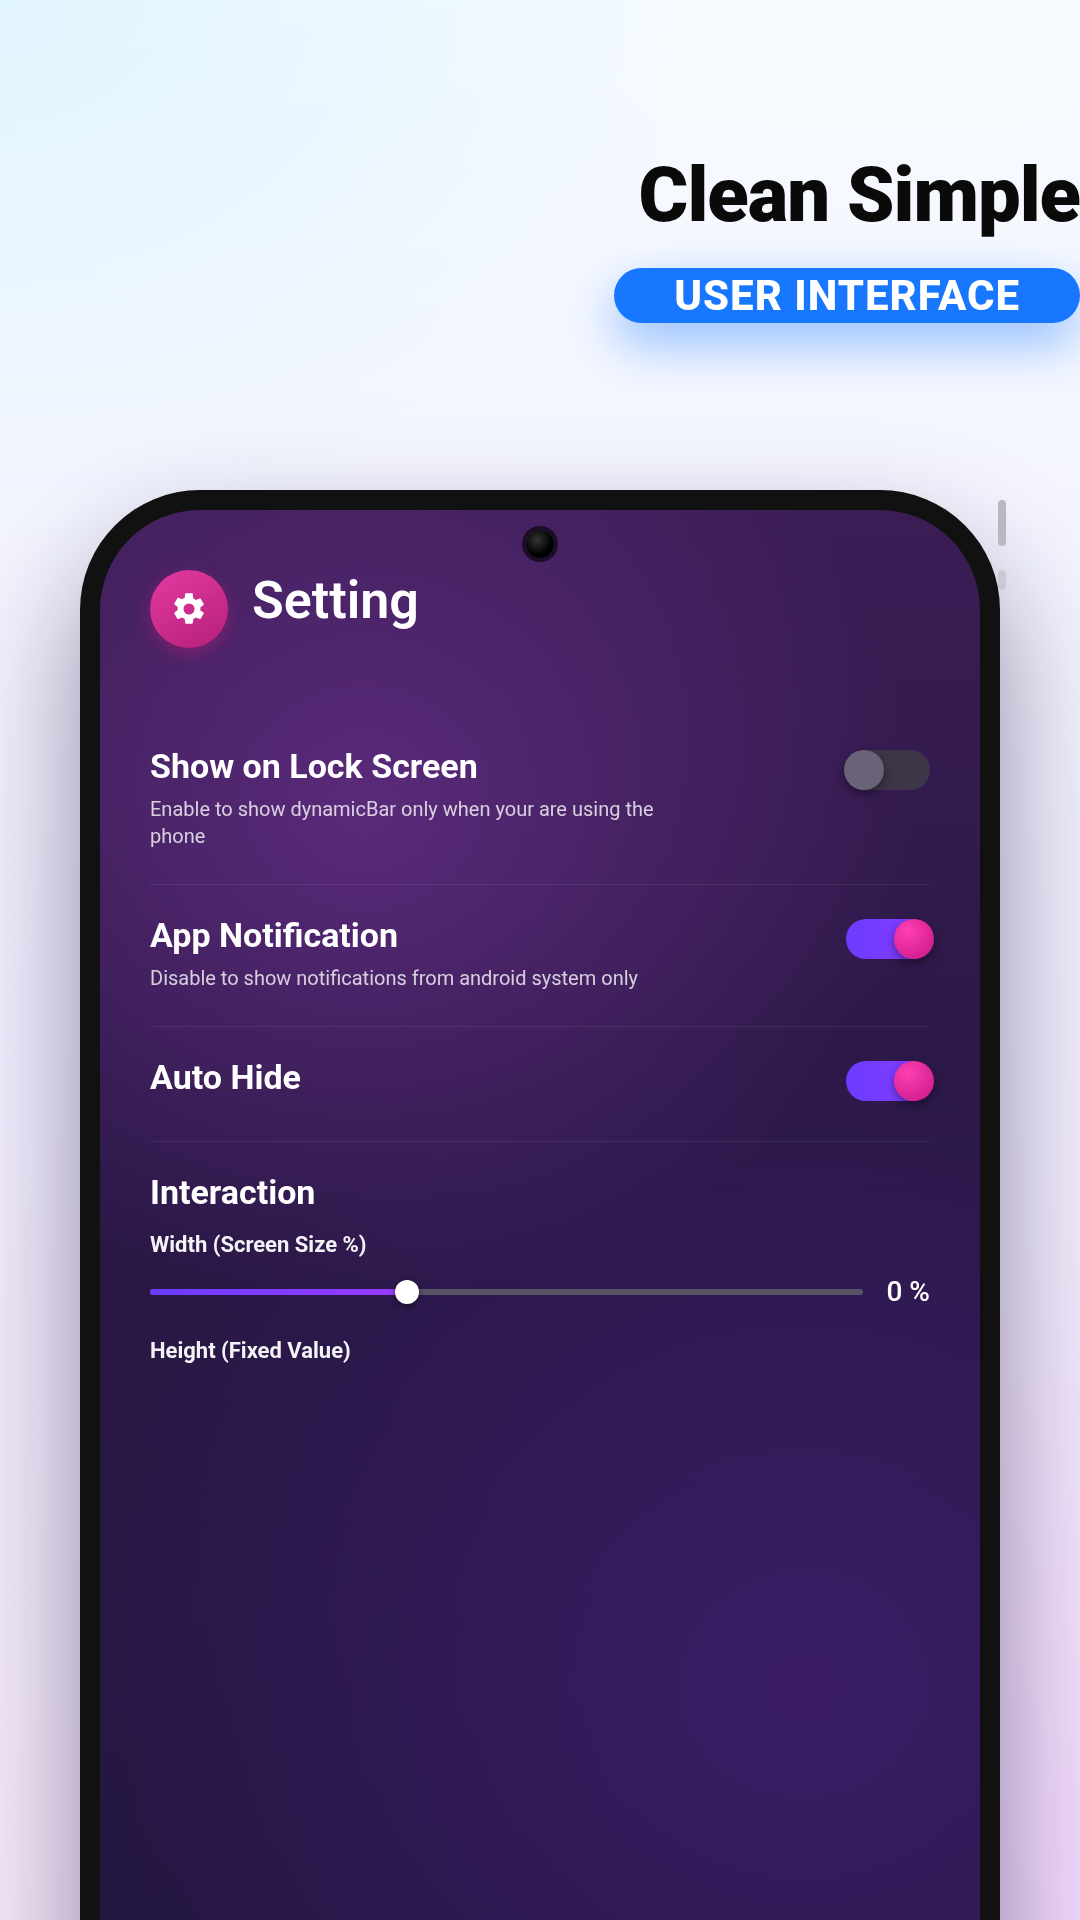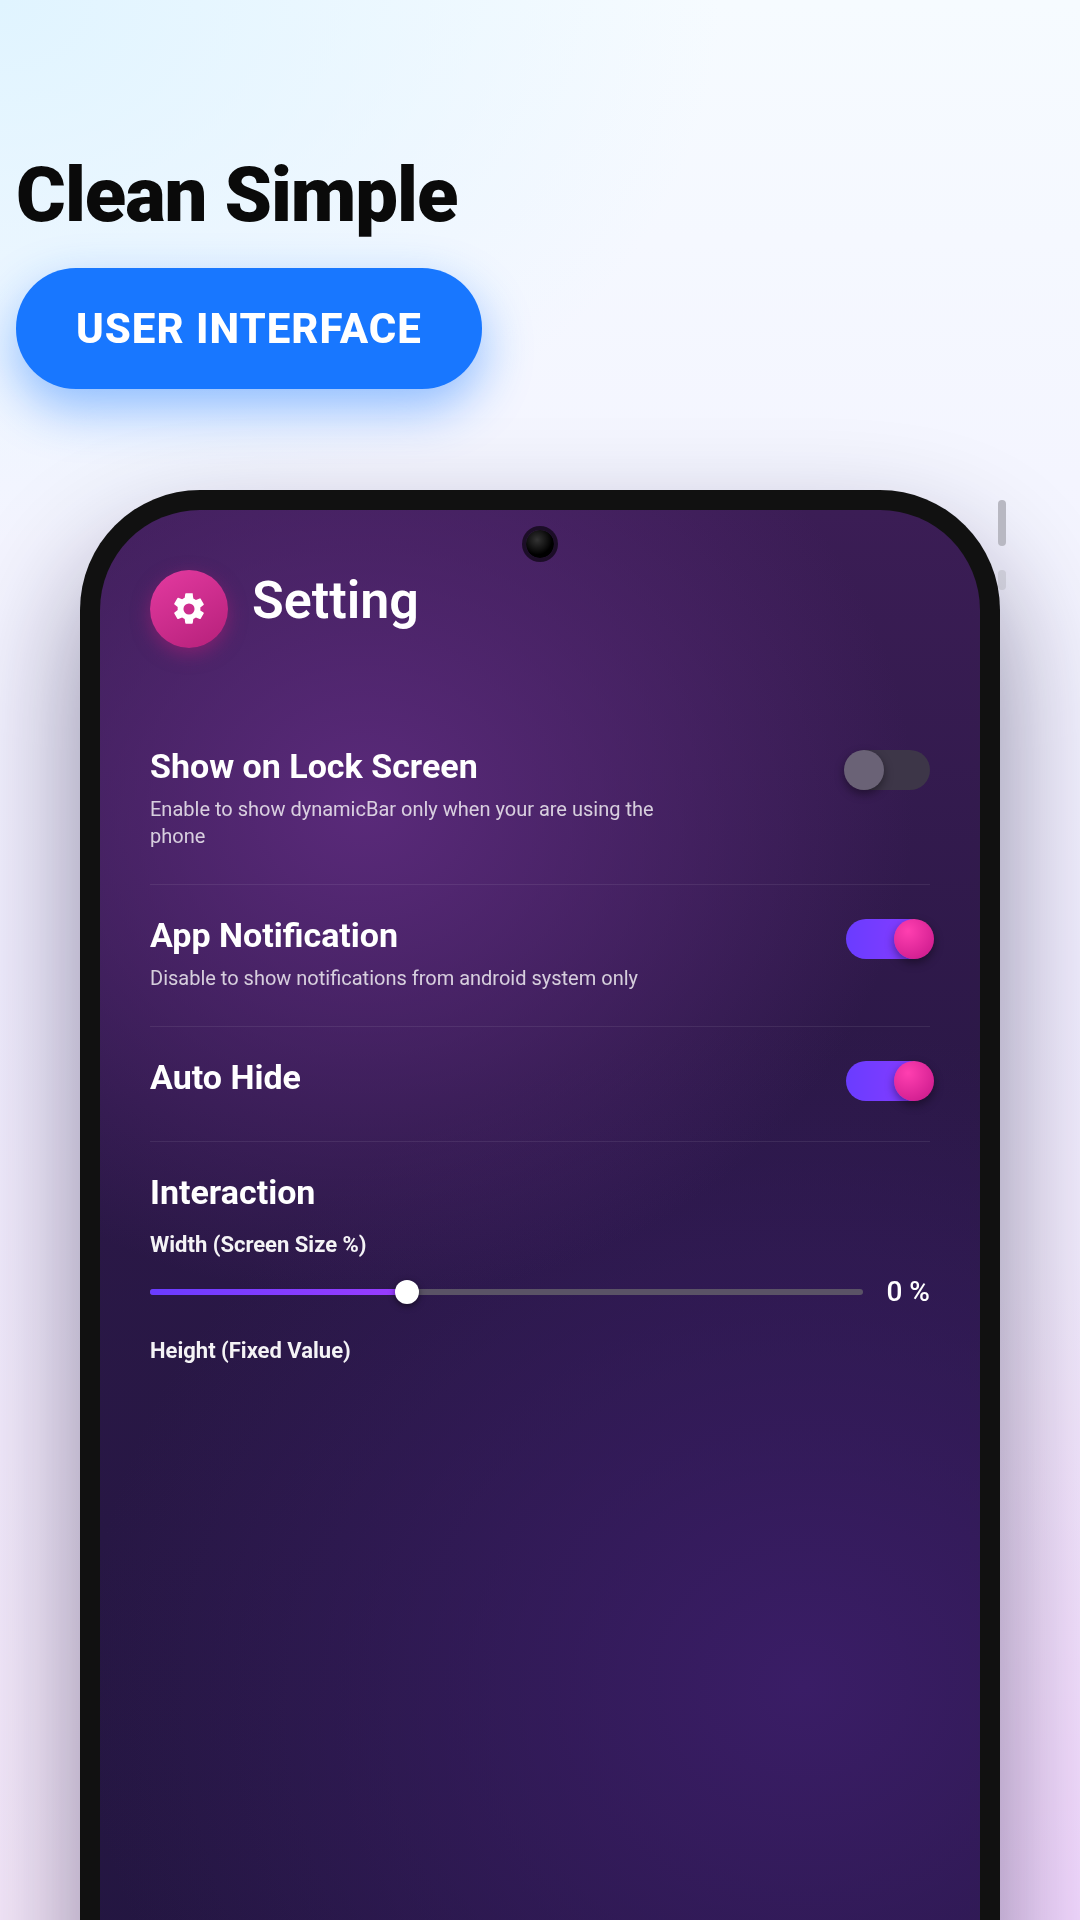--- a/index.html
+++ b/index.html
@@ -12,32 +12,32 @@
       linear-gradient(180deg, #f6fbff 0%, #f2efff 50%, #f6e9fb 100%);
     position: relative;
     overflow: hidden;
   }
 
   
   .hero {
     position: absolute;
     top: 150px;
     left: 16px; right: 0;
-    text-align: left;
+    text-align: right;
   }
   .hero-title {
     font-size: 76px;
     font-weight: 900;
     letter-spacing: -1px;
     color: #0a0a0a;
   }
   .hero-pill {
     display: inline-block;
     margin-top: 28px;
-    padding: 36px 60px;
+    padding: 3px 60px;
     background: #1877ff;
     color: #fff;
     font-size: 42px;
     font-weight: 800;
     letter-spacing: 1px;
     border-radius: 60px;
     box-shadow: 0 20px 50px rgba(24,119,255,0.45);
   }
 
   

